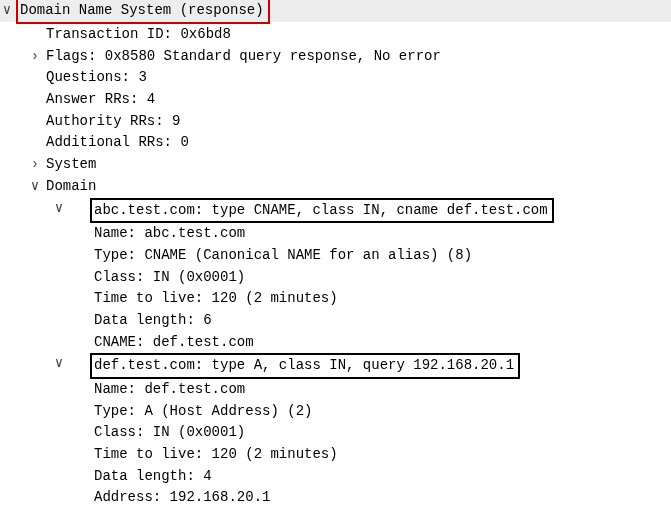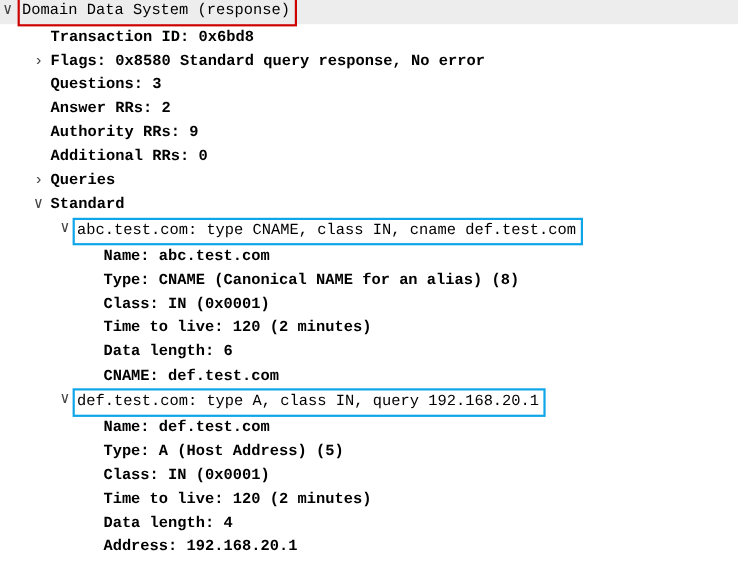--- a/index.html
+++ b/index.html
@@ -43,78 +43,78 @@
     text-align: center;
     cursor: pointer;
     user-select: none;
     color: #444;
   }
   .toggle.empty {
     cursor: default;
   }
   .redbox {
     display: inline-block;
-    border: 2px solid #0ea5e9;
+    border: 2px solid #000000;
     padding: 0 4px 0 2px;
+    margin-left: 24px;
   }
   .pad {
     padding-left: 4px;
-    font-weight: bold;
   }
 </style>
 </head>
 <body>
 
 <div class="header-row">
   <span class="toggle">∨</span>
   <span class="header-label-wrap">
-    <span>Domain Data System (response)</span>
+    <span>Domain Name System (response)</span>
   </span>
 </div>
 
 <div class="tree">
 
   <div class="row">
     <span class="indent" style="width:28px"></span><span class="toggle empty">&nbsp;</span><span class="pad">Transaction ID: 0x6bd8</span>
   </div>
   <div class="row">
     <span class="indent" style="width:28px"></span><span class="toggle">›</span><span class="pad">Flags: 0x8580 Standard query response, No error</span>
   </div>
   <div class="row">
     <span class="indent" style="width:28px"></span><span class="toggle empty">&nbsp;</span><span class="pad">Questions: 3</span>
   </div>
   <div class="row">
-    <span class="indent" style="width:28px"></span><span class="toggle empty">&nbsp;</span><span class="pad">Answer RRs: 2</span>
+    <span class="indent" style="width:28px"></span><span class="toggle empty">&nbsp;</span><span class="pad">Answer RRs: 4</span>
   </div>
   <div class="row">
     <span class="indent" style="width:28px"></span><span class="toggle empty">&nbsp;</span><span class="pad">Authority RRs: 9</span>
   </div>
   <div class="row">
     <span class="indent" style="width:28px"></span><span class="toggle empty">&nbsp;</span><span class="pad">Additional RRs: 0</span>
   </div>
   <div class="row">
-    <span class="indent" style="width:28px"></span><span class="toggle">›</span><span class="pad">Queries</span>
+    <span class="indent" style="width:28px"></span><span class="toggle">›</span><span class="pad">System</span>
   </div>
   <div class="row">
-    <span class="indent" style="width:28px"></span><span class="toggle">∨</span><span class="pad">Standard</span>
+    <span class="indent" style="width:28px"></span><span class="toggle">∨</span><span class="pad">Domain</span>
   </div>
 
   <div class="row">
     <span class="indent" style="width:52px"></span><span class="toggle">∨</span><span class="redbox"><span>abc.test.com: type CNAME, class IN, cname def.test.com</span></span>
   </div>
   <div class="row"><span class="indent" style="width:76px"></span><span class="toggle empty">&nbsp;</span><span class="pad">Name: abc.test.com</span></div>
   <div class="row"><span class="indent" style="width:76px"></span><span class="toggle empty">&nbsp;</span><span class="pad">Type: CNAME (Canonical NAME for an alias) (8)</span></div>
   <div class="row"><span class="indent" style="width:76px"></span><span class="toggle empty">&nbsp;</span><span class="pad">Class: IN (0x0001)</span></div>
   <div class="row"><span class="indent" style="width:76px"></span><span class="toggle empty">&nbsp;</span><span class="pad">Time to live: 120 (2 minutes)</span></div>
   <div class="row"><span class="indent" style="width:76px"></span><span class="toggle empty">&nbsp;</span><span class="pad">Data length: 6</span></div>
   <div class="row"><span class="indent" style="width:76px"></span><span class="toggle empty">&nbsp;</span><span class="pad">CNAME: def.test.com</span></div>
 
   <div class="row">
     <span class="indent" style="width:52px"></span><span class="toggle">∨</span><span class="redbox"><span>def.test.com: type A, class IN, query 192.168.20.1</span></span>
   </div>
   <div class="row"><span class="indent" style="width:76px"></span><span class="toggle empty">&nbsp;</span><span class="pad">Name: def.test.com</span></div>
-  <div class="row"><span class="indent" style="width:76px"></span><span class="toggle empty">&nbsp;</span><span class="pad">Type: A (Host Address) (5)</span></div>
+  <div class="row"><span class="indent" style="width:76px"></span><span class="toggle empty">&nbsp;</span><span class="pad">Type: A (Host Address) (2)</span></div>
   <div class="row"><span class="indent" style="width:76px"></span><span class="toggle empty">&nbsp;</span><span class="pad">Class: IN (0x0001)</span></div>
   <div class="row"><span class="indent" style="width:76px"></span><span class="toggle empty">&nbsp;</span><span class="pad">Time to live: 120 (2 minutes)</span></div>
   <div class="row"><span class="indent" style="width:76px"></span><span class="toggle empty">&nbsp;</span><span class="pad">Data length: 4</span></div>
   <div class="row"><span class="indent" style="width:76px"></span><span class="toggle empty">&nbsp;</span><span class="pad">Address: 192.168.20.1</span></div>
 
 </div>
 
 </body></html>

